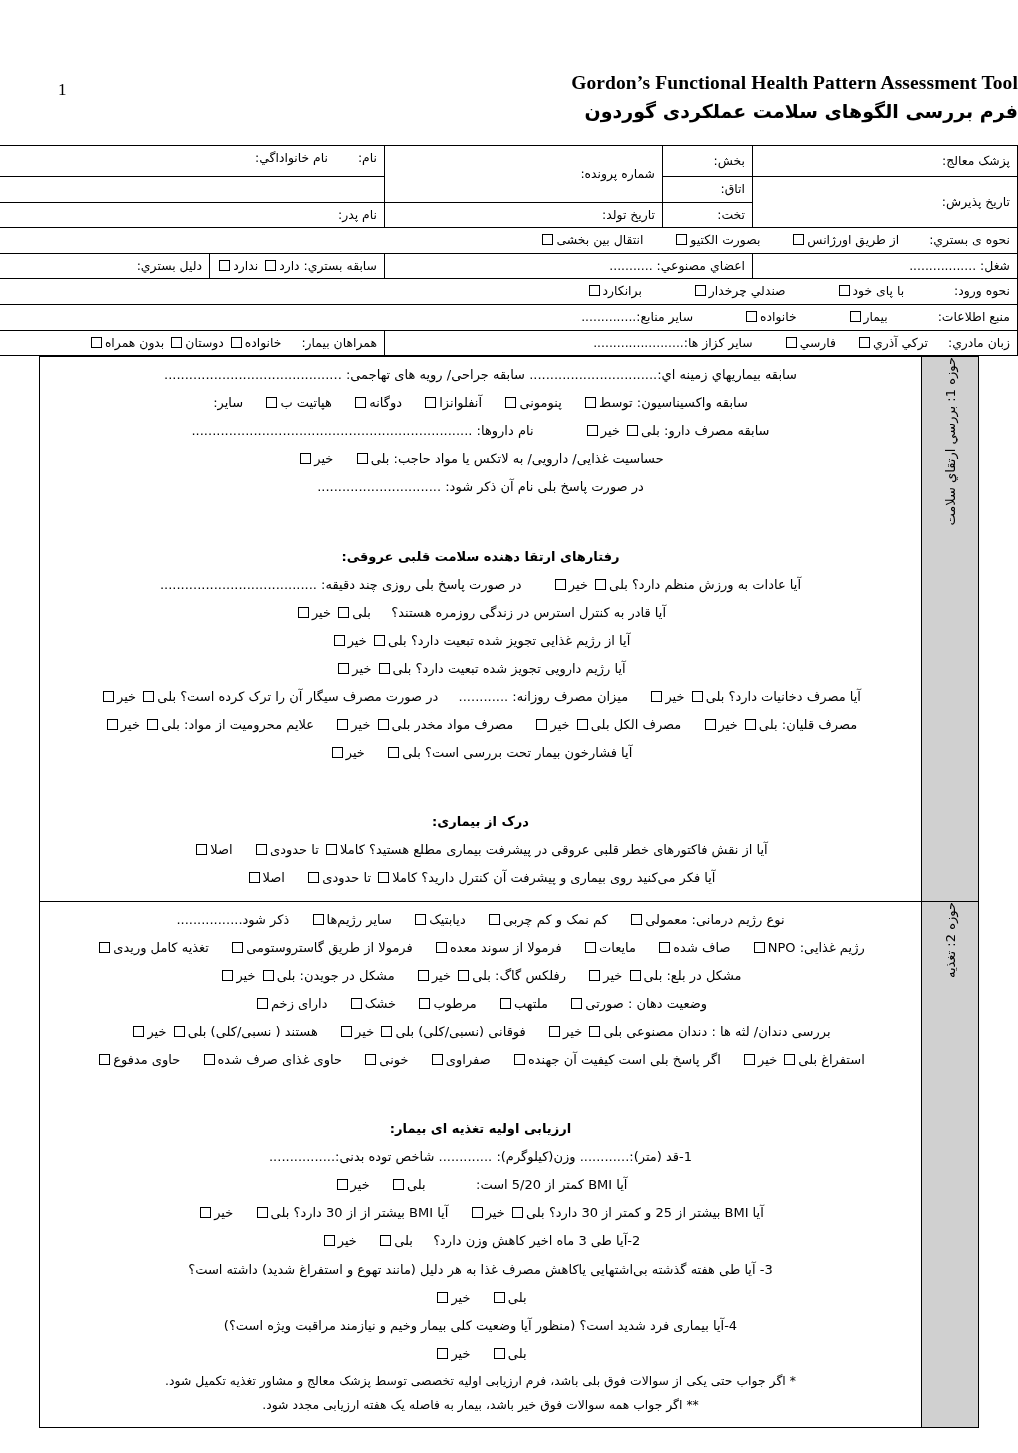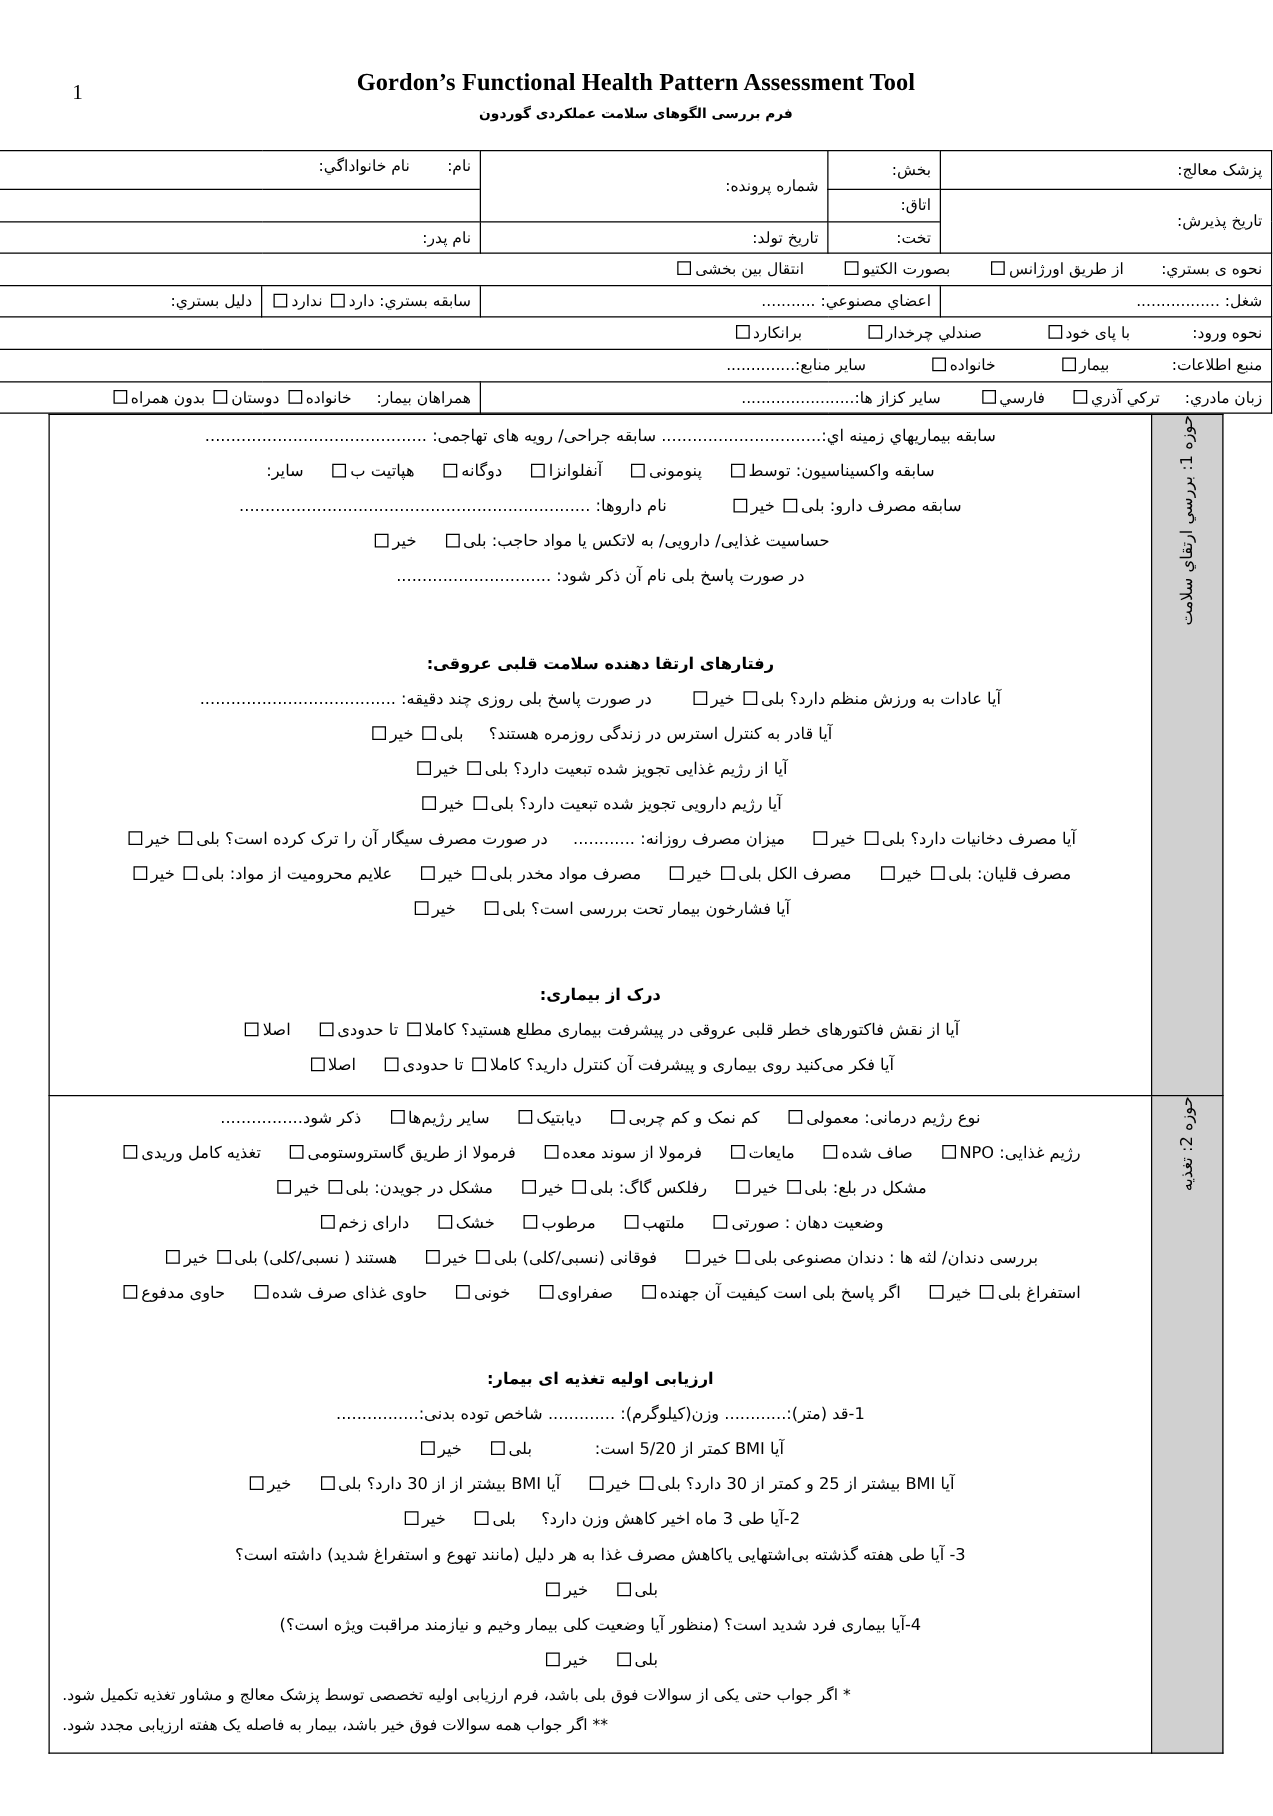--- a/index.html
+++ b/index.html
@@ -17,33 +17,33 @@
   }
   .page-number{
     position:absolute;
     left:58px;
     top:8px;
     font-family:"Liberation Serif","DejaVu Serif",serif;
     font-size:17px;
     direction:ltr;
   }
   .titles{
-    margin-top:56px;
-    text-align:center;
+    margin-top:72px;
+    text-align:right;
   }
   .title-en{
     font-family:"Liberation Serif","DejaVu Serif",serif;
     font-weight:bold;
     font-size:19.5px;
     direction:ltr;
     letter-spacing:.1px;
   }
   .title-fa{
     font-weight:bold;
-    font-size:11px;
+    font-size:19px;
     margin-top:6px;
     direction:rtl;
   }
 
   
   .idtable{
     width:940px;
     margin:23px auto 0 auto;
     border-collapse:collapse;
     table-layout:fixed;
@@ -117,21 +117,21 @@
     text-align:center;
     white-space:nowrap;
   }
   .line.wrapok{white-space:normal;}
   .line.bold{font-weight:bold;margin-top:48px;}
   .ltr-num{direction:ltr;unicode-bidi:embed;display:inline-block;}
   .note{
     font-size:12.4px;
     line-height:1.6;
     margin:0 0 4px 0;
-    text-align:left;
+    text-align:center;
   }
   .tight{margin-bottom:4px;}
 </style>
 </head>
 <body>
 
 <div class="page">
 
   <div class="page-number">1</div>
 

